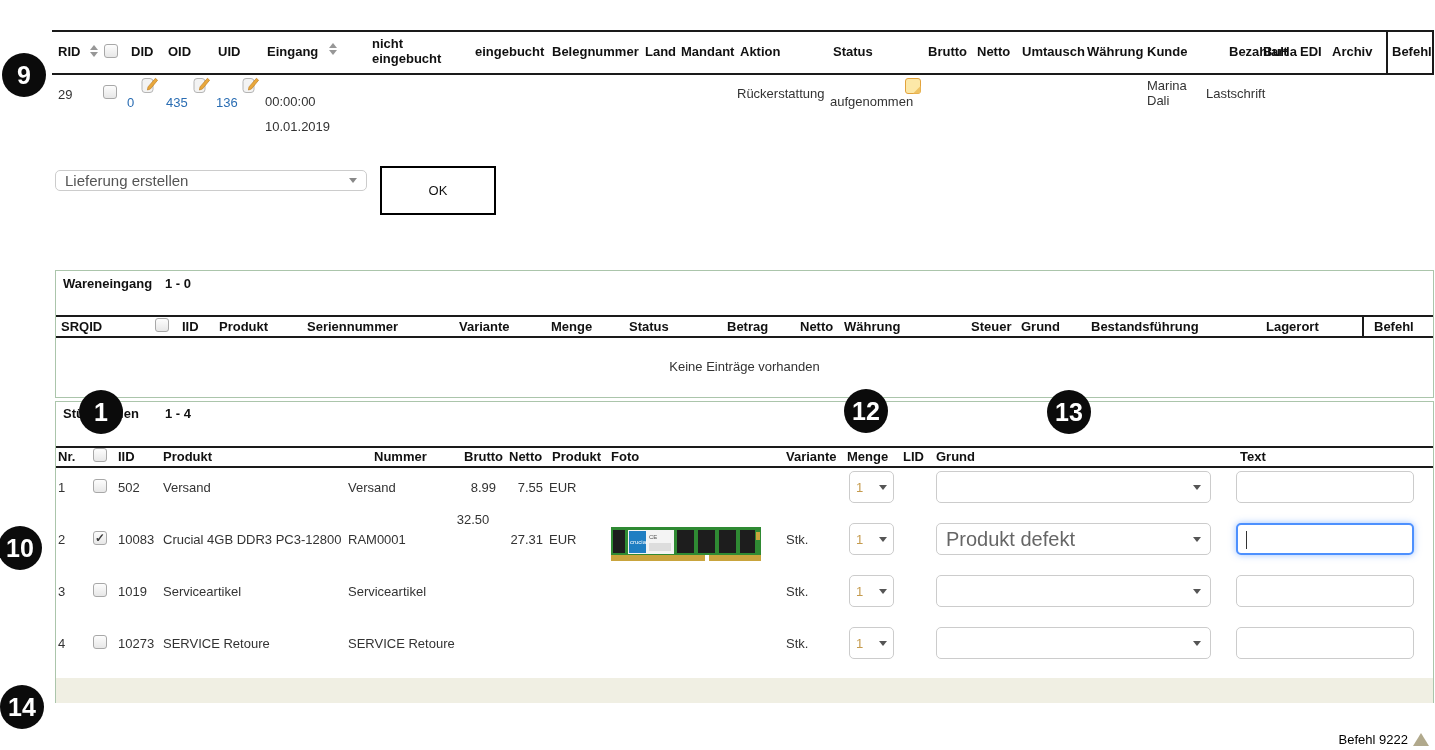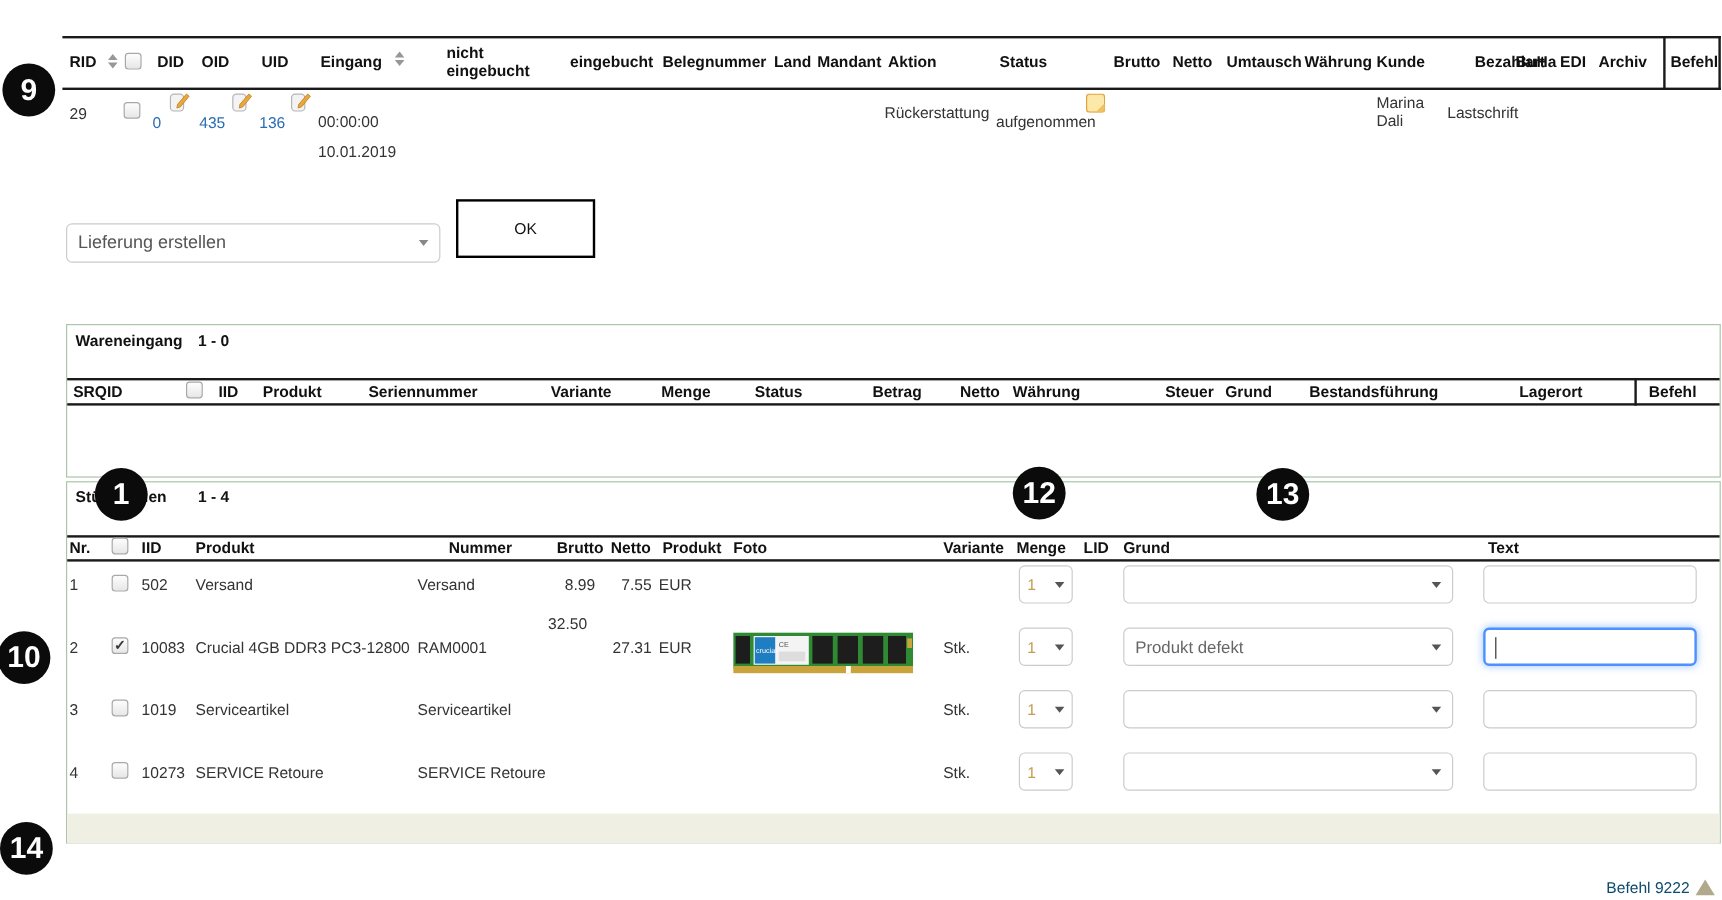--- a/index.html
+++ b/index.html
@@ -25,21 +25,21 @@
   .sel-arrow { width:0; height:0; border-left:4px solid transparent; border-right:4px solid transparent; border-top:5px solid #555; }
   .inputbox { border:1px solid #ccc; border-radius:5px; background:#fff; }
   .inputbox.focused { border:2px solid #4d90fe; box-shadow:0 0 7px rgba(77,144,254,.55); }
   .caret { position:absolute; left:8px; top:6px; width:1px; height:18px; background:#333; }
   .btn { background:#fff; border:2px solid #000; font-size:13px; color:#111;
          display:flex; align-items:center; justify-content:center; cursor:pointer; }
   .marker { width:44px; height:44px; border-radius:50%; background:#0b0b0b; color:#fff;
             font-size:25px; font-weight:bold; display:flex; align-items:center; justify-content:center; z-index:20; }
   .footband { background:#f0efe3; }
   .right { text-align:right; }
-  .graytxt { color:#0c4a6e; }
+  .graytxt { color:#000000; }
 </style>
 </head>
 <body>
 
 <div id="screen">
 
   <div>
     <div class="abs hline" style="left:52px;top:30px;width:1382px;"></div>
     <div class="abs hline" style="left:52px;top:73px;width:1382px;"></div>
     <div class="abs vline" style="left:1386px;top:30px;height:45px;"></div>
@@ -100,21 +100,21 @@
     <span class="abs cell" style="left:830px;top:94px;">aufgenommen</span>
     <span class="abs" style="left:905px;top:78px;"><svg width="16" height="16" viewBox="0 0 16 16">
           <rect x="0.5" y="0.5" width="15" height="15" rx="2.5" fill="#fce8a8" stroke="#e2a23c"></rect>
           <path d="M8 15.5 L15.5 8 L15.5 13 A2.5 2.5 0 0 1 13 15.5 Z" fill="#eec263"></path>
         </svg></span>
     <span class="abs cell" style="left:1147px;top:78px;">Marina</span>
     <span class="abs cell" style="left:1147px;top:93px;">Dali</span>
     <span class="abs cell" style="left:1206px;top:86px;">Lastschrift</span>
   </div>
 
-  <div class="abs selectbox" style="left:55px;top:186px;width:312px;height:33px;">
+  <div class="abs selectbox" style="left:55px;top:170px;width:312px;height:21px;">
     <span style="font-size:15px;color:#555;">Lieferung erstellen</span>
     <i class="sel-arrow" style="border-top-color:#888;"></i>
   </div>
   <div class="abs btn" style="left:380px;top:166px;width:116px;height:49px;">
     <span>OK</span>
   </div>
 
   <div class="abs greenbox" style="left:55px;top:270px;width:1379px;height:128px;"></div>
   <span class="abs hdr" style="left:63px;top:276px;">Wareneingang</span>
   <span class="abs hdr" style="left:165px;top:276px;">1 - 0</span>
@@ -130,20 +130,21 @@
   <span class="abs hdr" style="left:551px;top:319px;">Menge</span>
   <span class="abs hdr" style="left:629px;top:319px;">Status</span>
   <span class="abs hdr" style="left:727px;top:319px;">Betrag</span>
   <span class="abs hdr" style="left:800px;top:319px;">Netto</span>
   <span class="abs hdr" style="left:844px;top:319px;">Währung</span>
   <span class="abs hdr" style="left:971px;top:319px;">Steuer</span>
   <span class="abs hdr" style="left:1021px;top:319px;">Grund</span>
   <span class="abs hdr" style="left:1091px;top:319px;">Bestandsführung</span>
   <span class="abs hdr" style="left:1266px;top:319px;">Lagerort</span>
   <span class="abs hdr" style="left:1374px;top:319px;">Befehl</span>
+  <span class="abs cell" style="left:56px;top:359px;width:1377px;text-align:center;">Keine Einträge vorhanden</span>
 
   <div class="abs greenbox" style="left:55px;top:401px;width:1379px;height:302px;"></div>
   <span class="abs hdr" style="left:63px;top:406px;">Stückzahlen</span>
   <span class="abs hdr" style="left:165px;top:406px;">1 - 4</span>
   <div class="abs hline" style="left:56px;top:446px;width:1377px;"></div>
   <div class="abs hline" style="left:56px;top:466px;width:1377px;"></div>
   <span class="abs hdr" style="left:58px;top:449px;">Nr.</span>
   <span class="abs checkbox" style="left:93px;top:448px;"></span>
   <span class="abs hdr" style="left:118px;top:449px;">IID</span>
   <span class="abs hdr" style="left:163px;top:449px;">Produkt</span>
@@ -199,21 +200,21 @@
       <rect x="108" y="3" width="17" height="23" fill="#1d1d1d"></rect>
       <rect x="129" y="3" width="15" height="23" fill="#1d1d1d"></rect>
       <rect x="145" y="5" width="4" height="8" fill="#caa53d"></rect>
     </svg></span>
   <span class="abs cell" style="left:786px;top:532px;">Stk.</span>
   <div class="abs selectbox" style="left:849px;top:523px;width:45px;height:32px;padding:0 6px;">
     <span style="font-size:13px;color:#c59b4e;">1</span>
     <i class="sel-arrow"></i>
   </div>
   <div class="abs selectbox" style="left:936px;top:523px;width:275px;height:32px;">
-    <span style="font-size:14px;color:#666;">Produkt defekt</span>
+    <span style="font-size:20px;color:#666;">Produkt defekt</span>
     <i class="sel-arrow"></i>
   </div>
   <div class="abs inputbox focused" style="left:1236px;top:523px;width:178px;height:32px;">
       <i class="caret"></i>
     </div>
 
   <span class="abs cell" style="left:58px;top:584px;">3</span>
   <span class="abs checkbox" style="left:93px;top:583px;"></span>
   <span class="abs cell" style="left:118px;top:584px;">1019</span>
   <span class="abs cell" style="left:163px;top:584px;">Serviceartikel</span>

